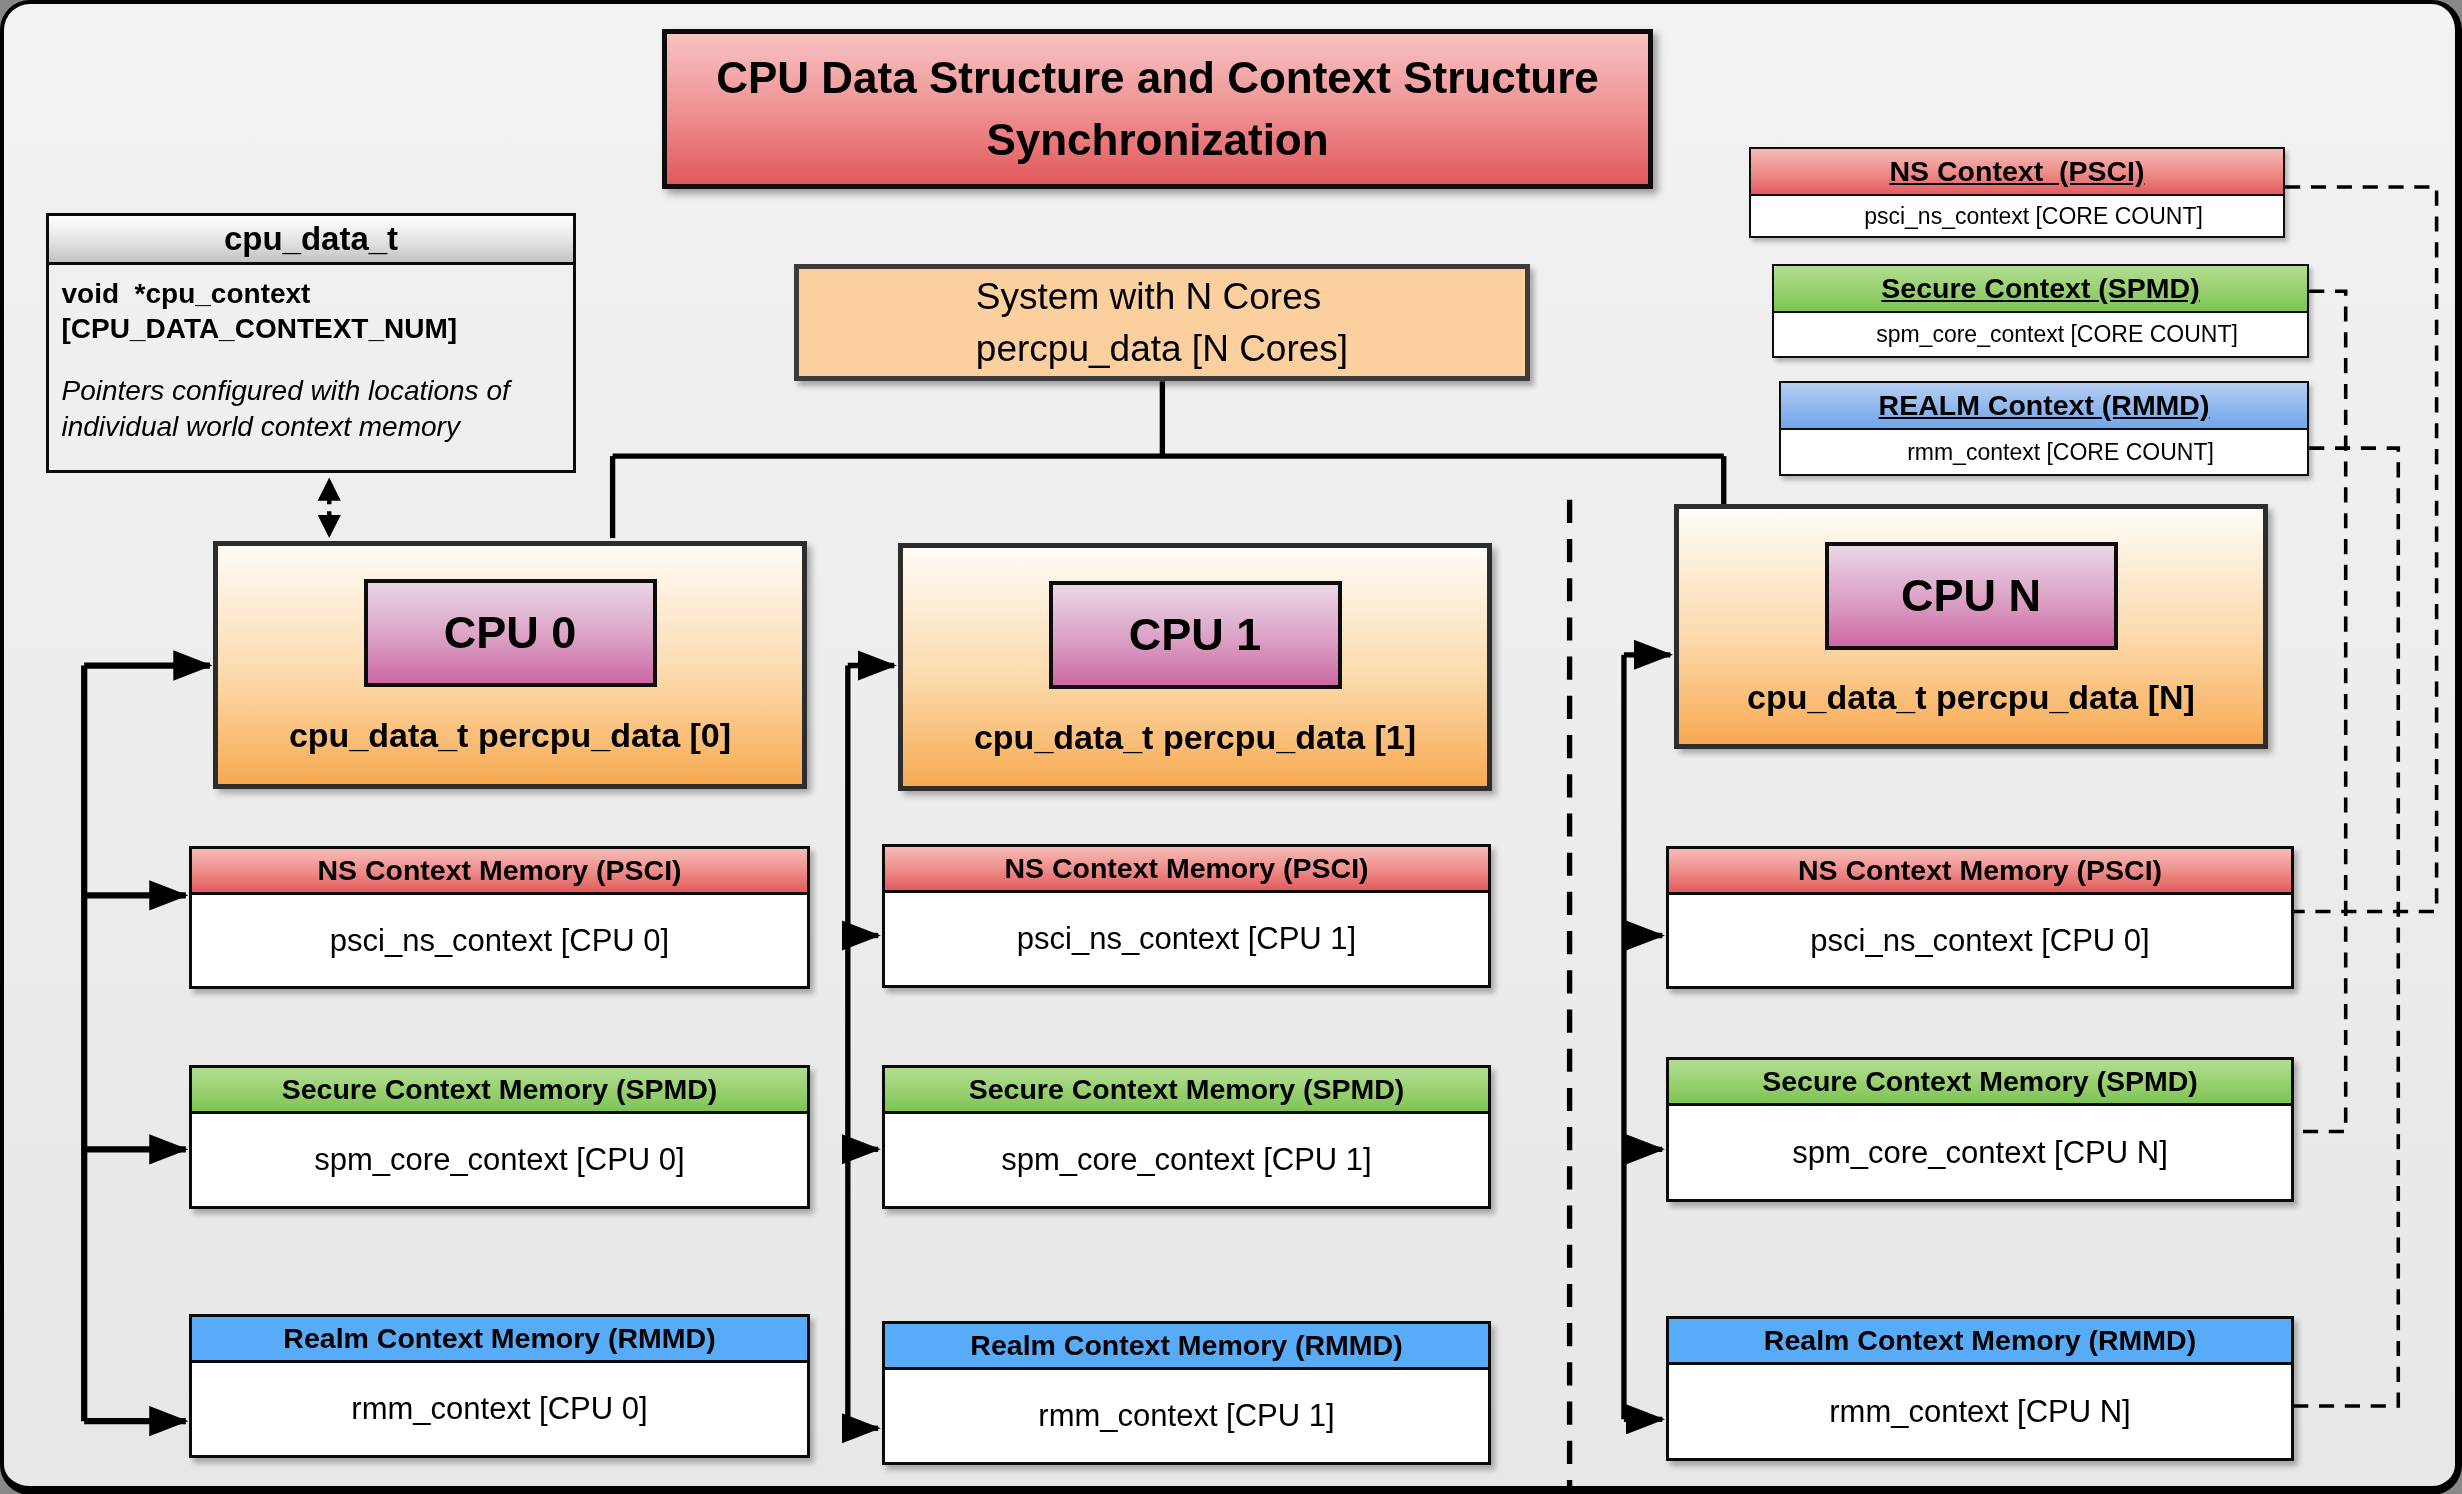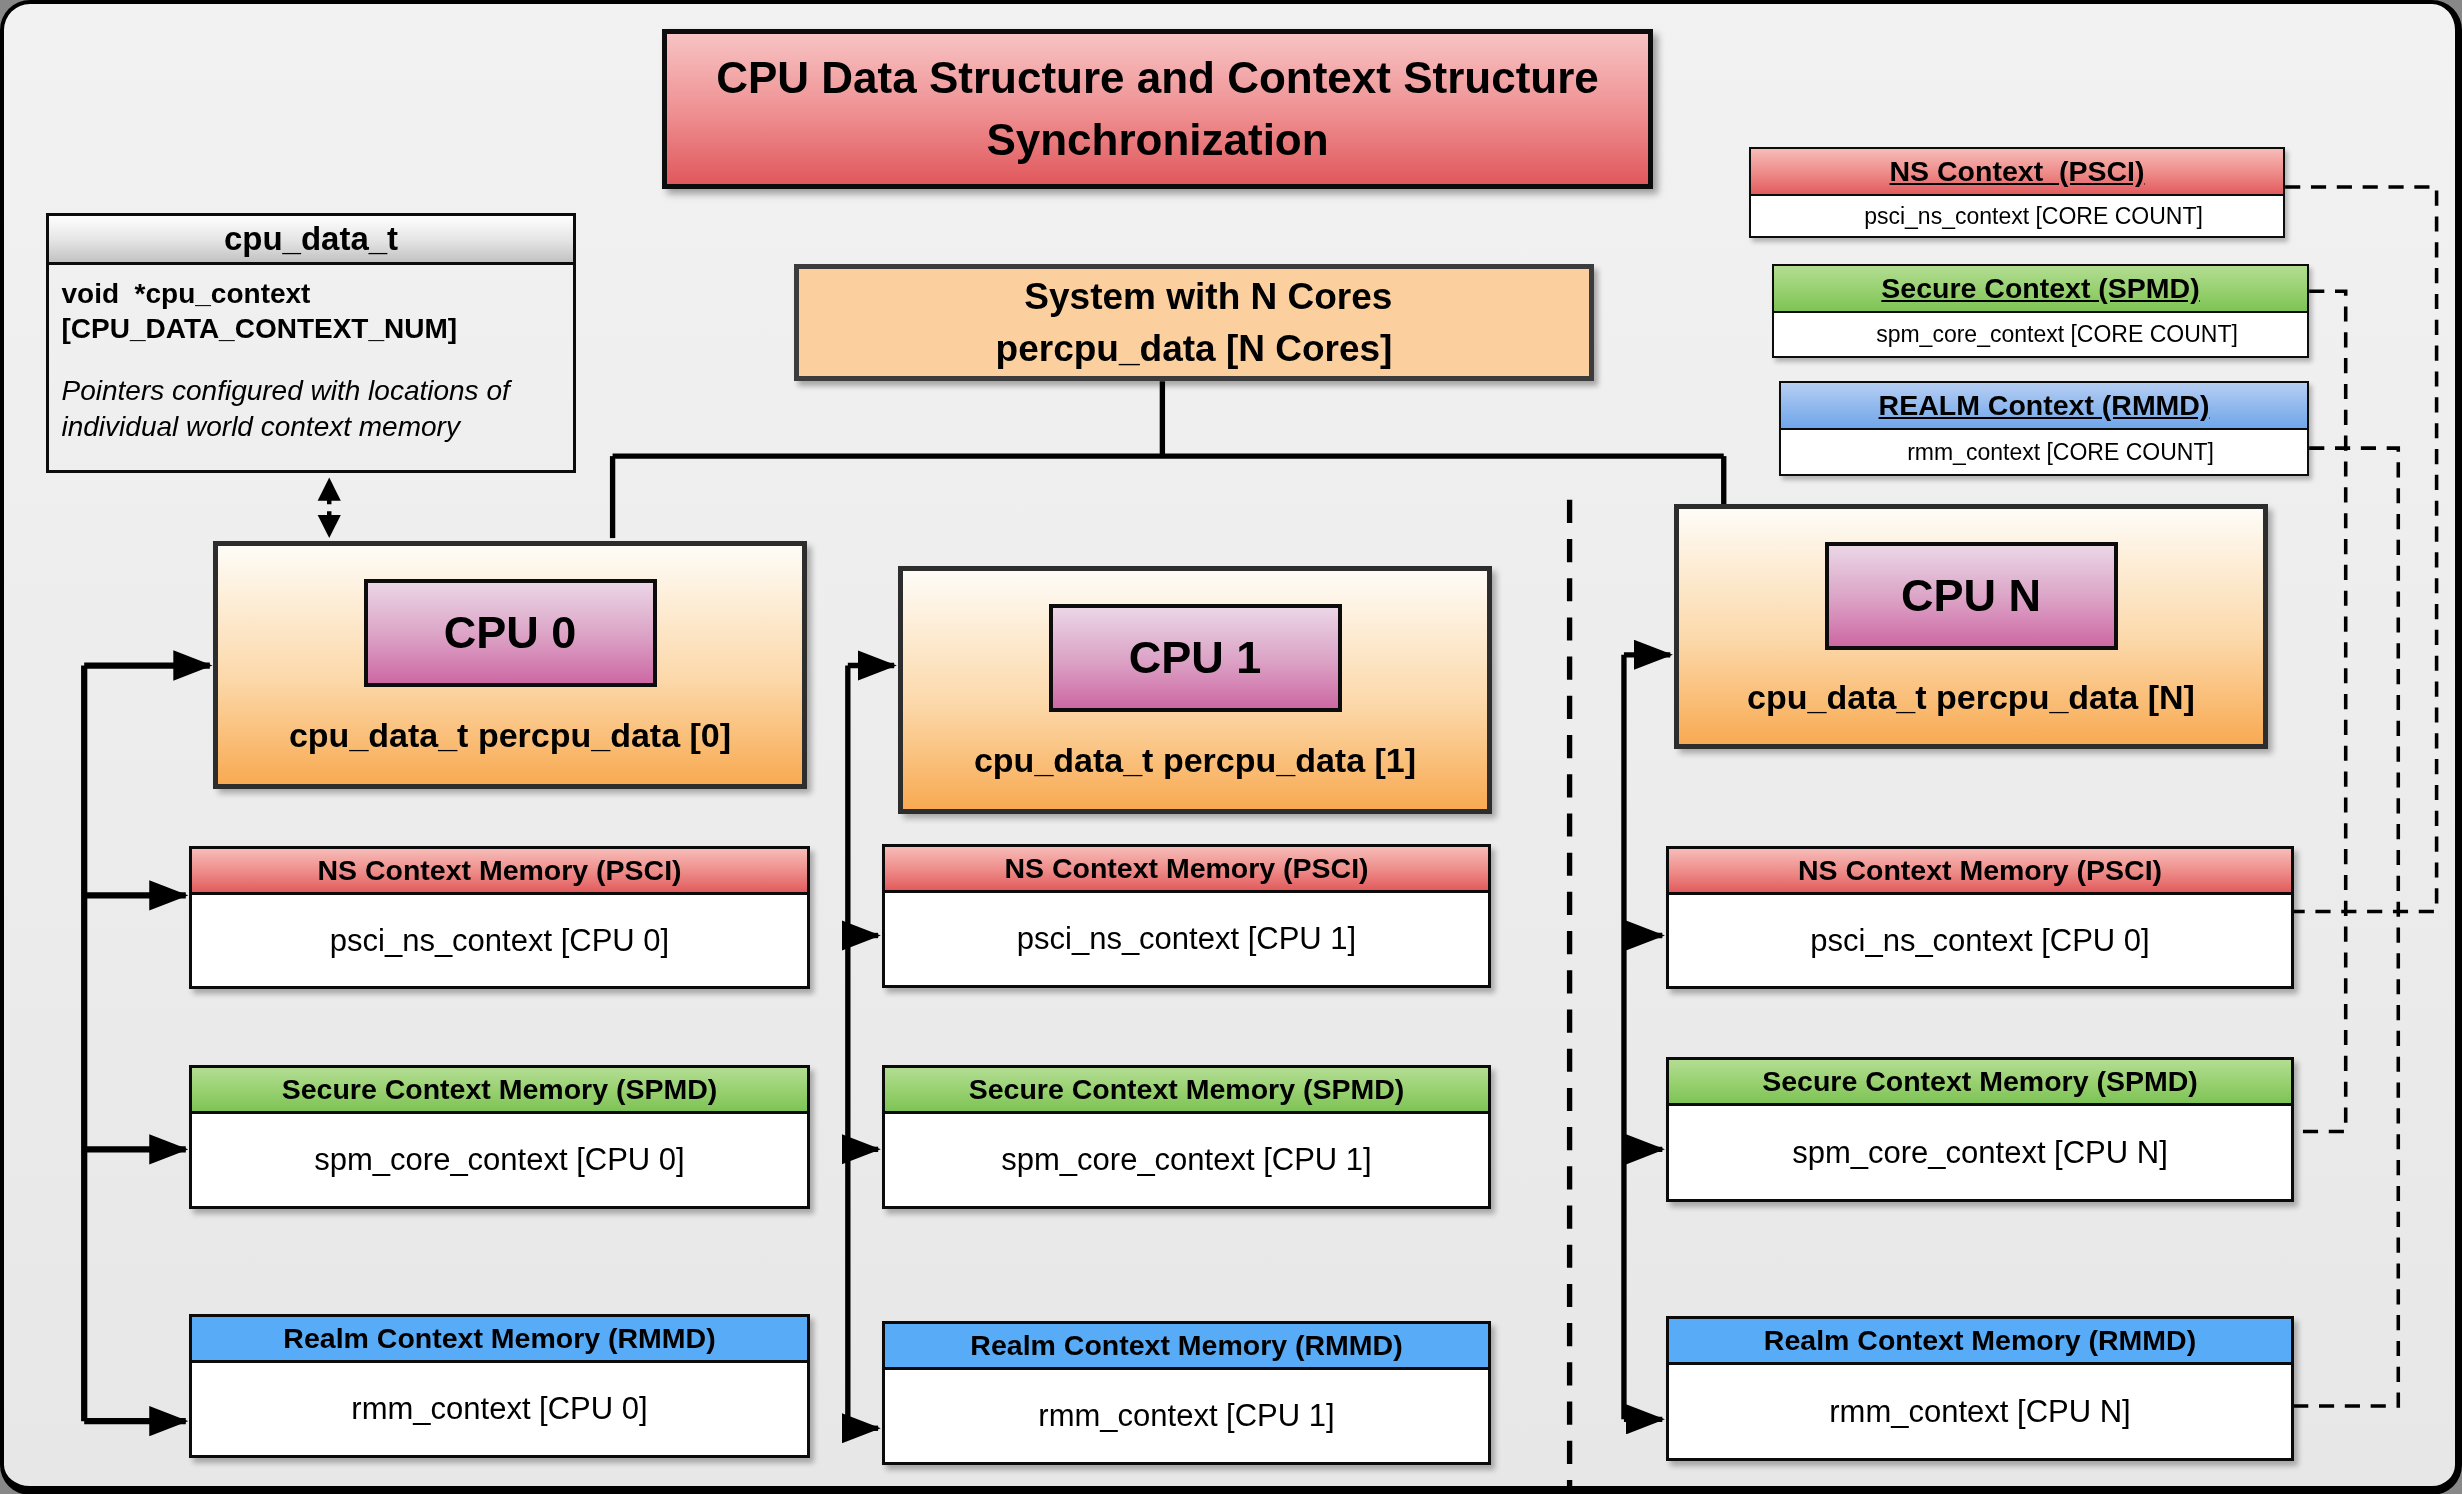--- a/index.html
+++ b/index.html
@@ -42,24 +42,24 @@
   }
   .struct-field{
     padding:10.7px 12.5px 0 12.5px;font-weight:bold;font-size:28px;line-height:1.25;
   }
   .struct-note{
     padding:27px 12.5px 0 12.5px;font-style:italic;font-size:28px;line-height:1.3;
   }
 
   
   .system-box{
-    left:790px;top:260px;width:800px;height:117px;
+    left:790px;top:260px;width:736px;height:117px;
     border:5.3px solid #3c3c3c;background:#fccf9e;
-    display:flex;align-items:center;justify-content:center;text-align:right;
-    font-weight:bold;font-size:37px;line-height:1.4;
+    display:flex;align-items:center;justify-content:center;text-align:left;
+    font-weight:normal;font-size:37px;line-height:1.4;
     box-shadow:3.6px 4.5px 5.3px rgba(0,0,0,.3);
   }
 
   
   .legend{
     border:2.7px solid #0c0c0c;display:flex;flex-direction:column;
     box-shadow:2.7px 3.6px 4.5px rgba(0,0,0,.25);background:#fff;
   }
   .legend-h{
     height:45px;border-bottom:2.7px solid #0c0c0c;
@@ -213,21 +213,21 @@
   </div>
   <div class="abs ctx" style="left:185px;top:1061px;width:621px;height:144px;">
     <div class="ctx-h hdr-green">Secure Context Memory (SPMD)</div>
     <div class="ctx-b">spm_core_context [CPU 0]</div>
   </div>
   <div class="abs ctx" style="left:185px;top:1310px;width:621px;height:144px;">
     <div class="ctx-h hdr-blue-flat">Realm Context Memory (RMMD)</div>
     <div class="ctx-b">rmm_context [CPU 0]</div>
   </div>
 
-  <div class="abs cpu" style="left:894px;top:562px;width:594px;height:248px;">
+  <div class="abs cpu" style="left:894px;top:539px;width:594px;height:248px;">
     <div class="cpu-label">CPU 1</div>
     <div class="cpu-data">cpu_data_t percpu_data [1]</div>
   </div>
   <div class="abs ctx" style="left:878px;top:840px;width:609px;height:144px;">
     <div class="ctx-h hdr-red">NS Context Memory (PSCI)</div>
     <div class="ctx-b">psci_ns_context [CPU 1]</div>
   </div>
   <div class="abs ctx" style="left:878px;top:1061px;width:609px;height:144px;">
     <div class="ctx-h hdr-green">Secure Context Memory (SPMD)</div>
     <div class="ctx-b">spm_core_context [CPU 1]</div>

